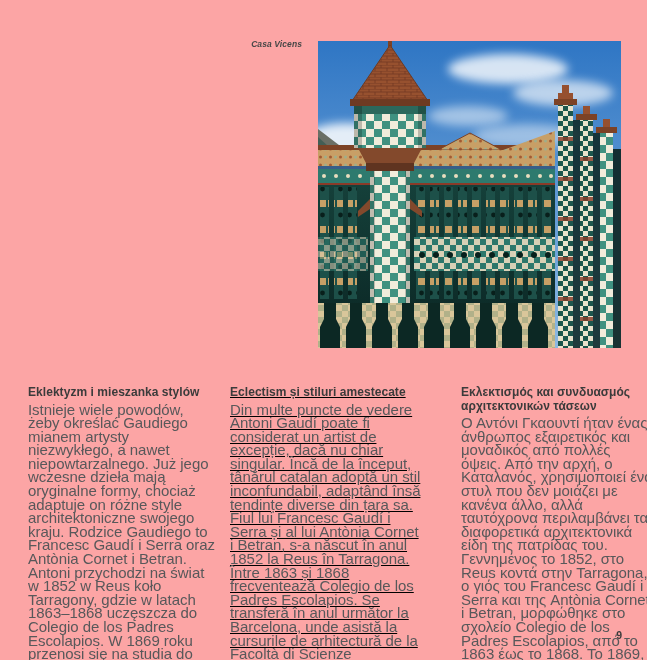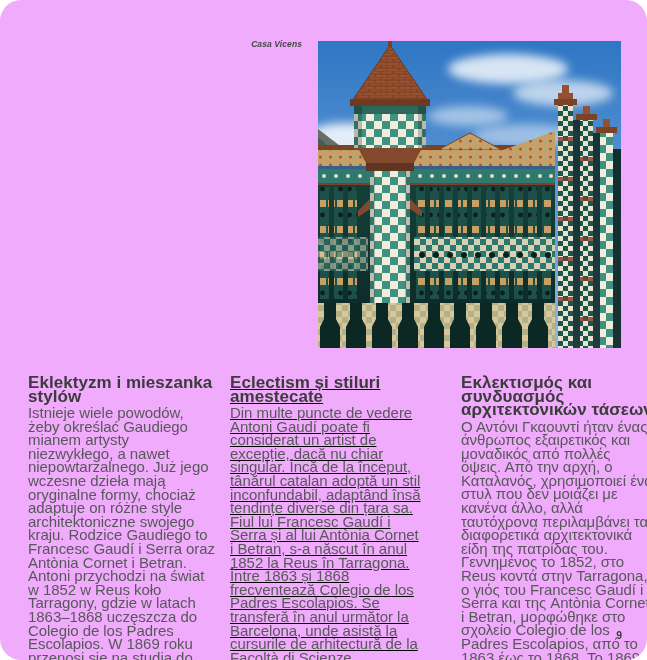--- a/index.html
+++ b/index.html
@@ -1,23 +1,22 @@
 <!DOCTYPE html>
 <html><head>
 <meta charset="utf-8">
 <style>
   html, body { margin: 0; padding: 0; background: #ffffff; }
   .page {
     position: relative;
     width: 647px;
     height: 660px;
-    background: #f0abfc;
+    background: #fca5a5;
     font-family: "Liberation Sans", sans-serif;
     overflow: hidden;
-    border-radius: 21px;
   }
   .figure-caption {
     position: absolute;
     top: 39px;
     left: 180px;
     width: 122px;
     text-align: right;
     font-size: 8.5px;
     font-weight: bold;
     font-style: italic;
@@ -33,22 +32,22 @@
   }
   .photo svg { display: block; }
   .col {
     position: absolute;
     top: 376px;
   }
   .col-1 { left: 28px;  width: 190px; }
   .col-2 { left: 230px; width: 194px; text-decoration: underline; }
   .col-3 { left: 461px; width: 192px; }
   .col h3 {
-    margin: 0 0 3px 0;
-    font-size: 17px;
+    margin: 10px 0 3px 0;
+    font-size: 12px;
     line-height: 13.5px;
     font-weight: bold;
     color: #3b3b3b;
     letter-spacing: 0.05px;
   }
   .col p {
     margin: 0;
     font-size: 15px;
     line-height: 13.6px;
     color: #58585a;

